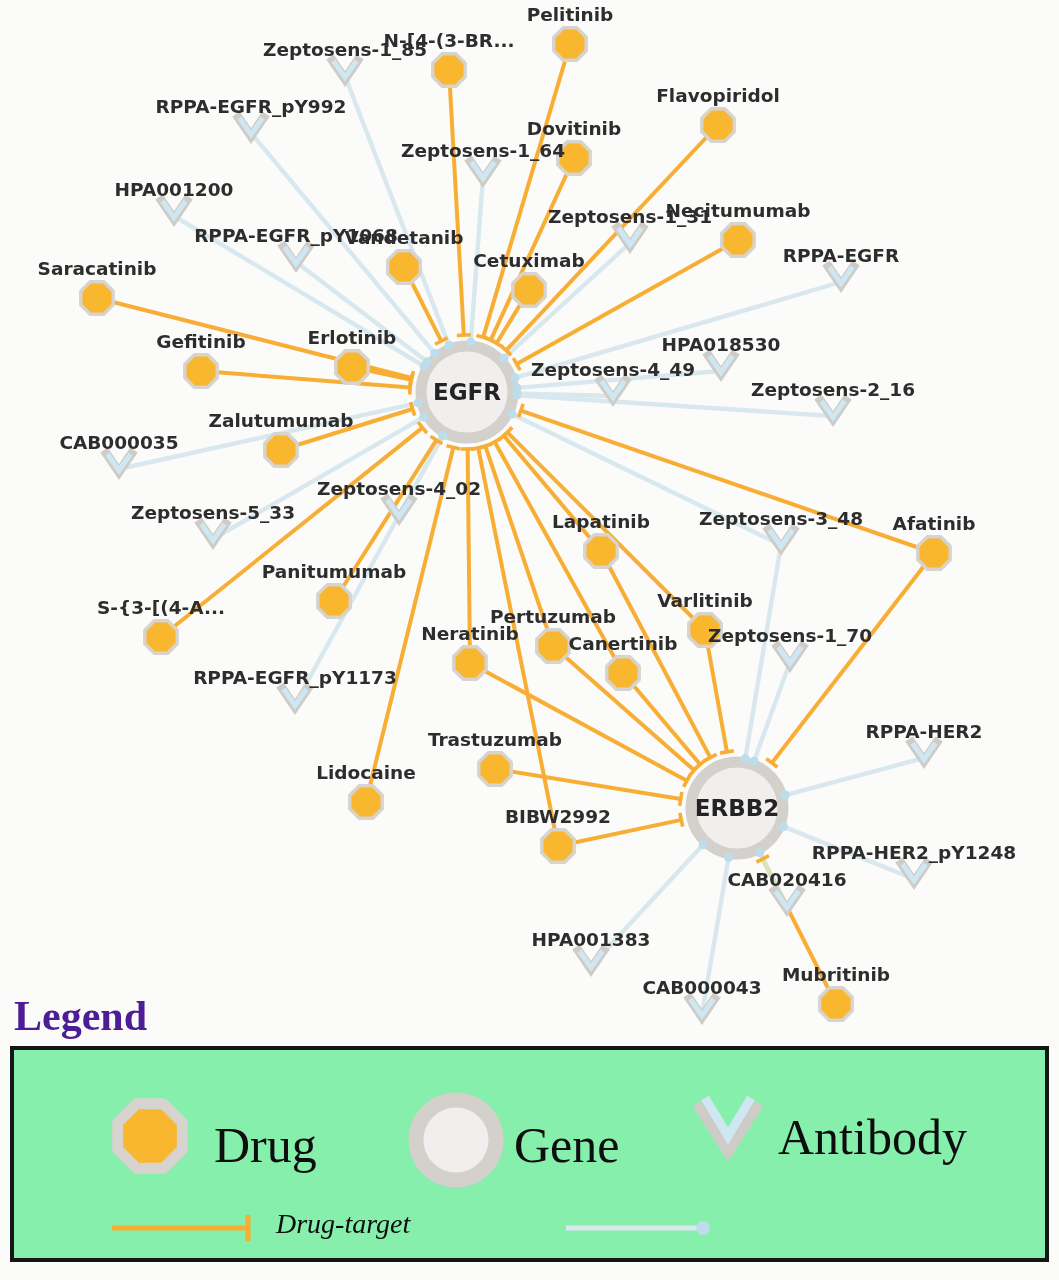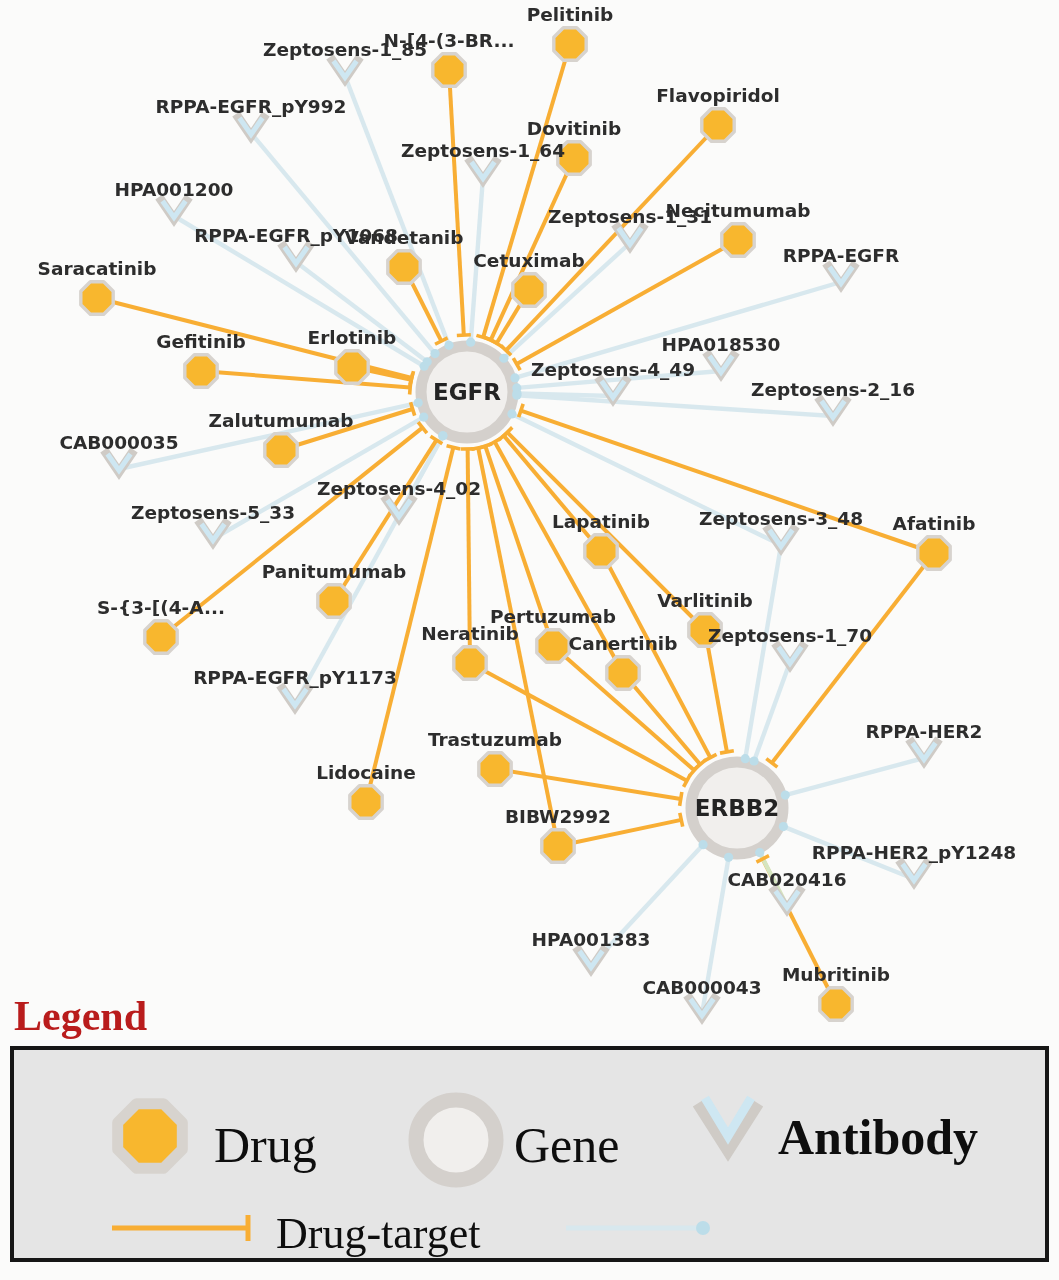--- a/index.html
+++ b/index.html
@@ -2,26 +2,26 @@
 <html style="--drug-fill: #F8B72E; --halo: #D7D3CE; --gene-fill: #F1EFED; --gene-ring: #D4D0CC; --ab-fill: #CEE7F2; --ab-stroke: #CFCBC6; --drug-edge: #F8AE34; --ab-edge: #D8E8EE; --ab-dot: #BCDDE9;"><head>
 <meta charset="utf-8">
 <style>
   html,body{margin:0;padding:0;background:#fbfbfa;}
   #stage{position:relative;width:1059px;height:1280px;background:#fbfbfa;overflow:hidden;
          font-family:"DejaVu Sans",sans-serif;}
   #graph{position:absolute;left:0;top:0;}
   .node-label{font-family:"DejaVu Sans",sans-serif;font-weight:bold;font-size:18.5px;fill:#2d2d2d;}
   .gene-label{font-family:"DejaVu Sans",sans-serif;font-weight:bold;font-size:23px;fill:#232323;}
   .legend-title{position:absolute;left:14px;top:992px;font-family:"Liberation Serif",serif;
-                font-weight:bold;font-size:42px;color:#b91c1c;}
+                font-weight:bold;font-size:42px;color:#4c1d95;}
   .legend-box{position:absolute;left:10px;top:1046px;width:1031px;height:208px;
-              background:#e5e5e5;border:4px solid #161616;}
+              background:#86efac;border:4px solid #161616;}
   .lg-label{position:absolute;font-family:"Liberation Serif",serif;color:#0e0e0e;white-space:nowrap;}
   .lg-big{font-size:50px;}
-  .lg-mid{font-size:44px;}
+  .lg-mid{font-size:28px;font-style:italic;}
   .lg-icon{position:absolute;}
 </style>
 </head>
 <body>
 
 <div id="stage">
 
   <svg id="graph" width="1059" height="1280">
       <g>
         <line x1="345" y1="76" x2="448.9917126354246" y2="345.3555835474933" stroke="#D8E8EE" stroke-width="4.4"></line>
@@ -303,21 +303,21 @@
 
     <svg class="lg-icon" style="left:390px;top:38px;" width="104" height="104">
       <circle cx="52" cy="52" r="40" style="fill:var(--gene-fill);stroke:var(--gene-ring);stroke-width:15;"></circle>
     </svg>
     <span class="lg-label lg-big" style="left:500px;top:66px;">Gene</span>
 
     <svg class="lg-icon" style="left:672px;top:32px;" width="84" height="104">
       <path d="M14,20 L42,64 L70,20" style="fill:none;stroke:var(--ab-stroke);stroke-width:17;"></path>
       <path d="M19,16 L42,54 L65,16" style="fill:none;stroke:var(--ab-fill);stroke-width:9;"></path>
     </svg>
-    <span class="lg-label lg-big" style="left:764px;top:58px;font-weight:bold;">Antibody</span>
+    <span class="lg-label lg-big" style="left:764px;top:58px;">Antibody</span>
 
     <svg class="lg-icon" style="left:92px;top:160px;" width="164" height="36">
       <line x1="6" y1="18" x2="142" y2="18" style="stroke:var(--drug-edge);stroke-width:5;"></line>
       <line x1="142" y1="5" x2="142" y2="31" style="stroke:var(--drug-edge);stroke-width:5;"></line>
     </svg>
     <span class="lg-label lg-mid" style="left:262px;top:158px;">Drug-target</span>
 
     <svg class="lg-icon" style="left:546px;top:160px;" width="164" height="36">
       <line x1="6" y1="18" x2="138" y2="18" style="stroke:var(--ab-edge);stroke-width:5;"></line>
       <circle cx="143" cy="18" r="7" style="fill:var(--ab-dot);"></circle>

